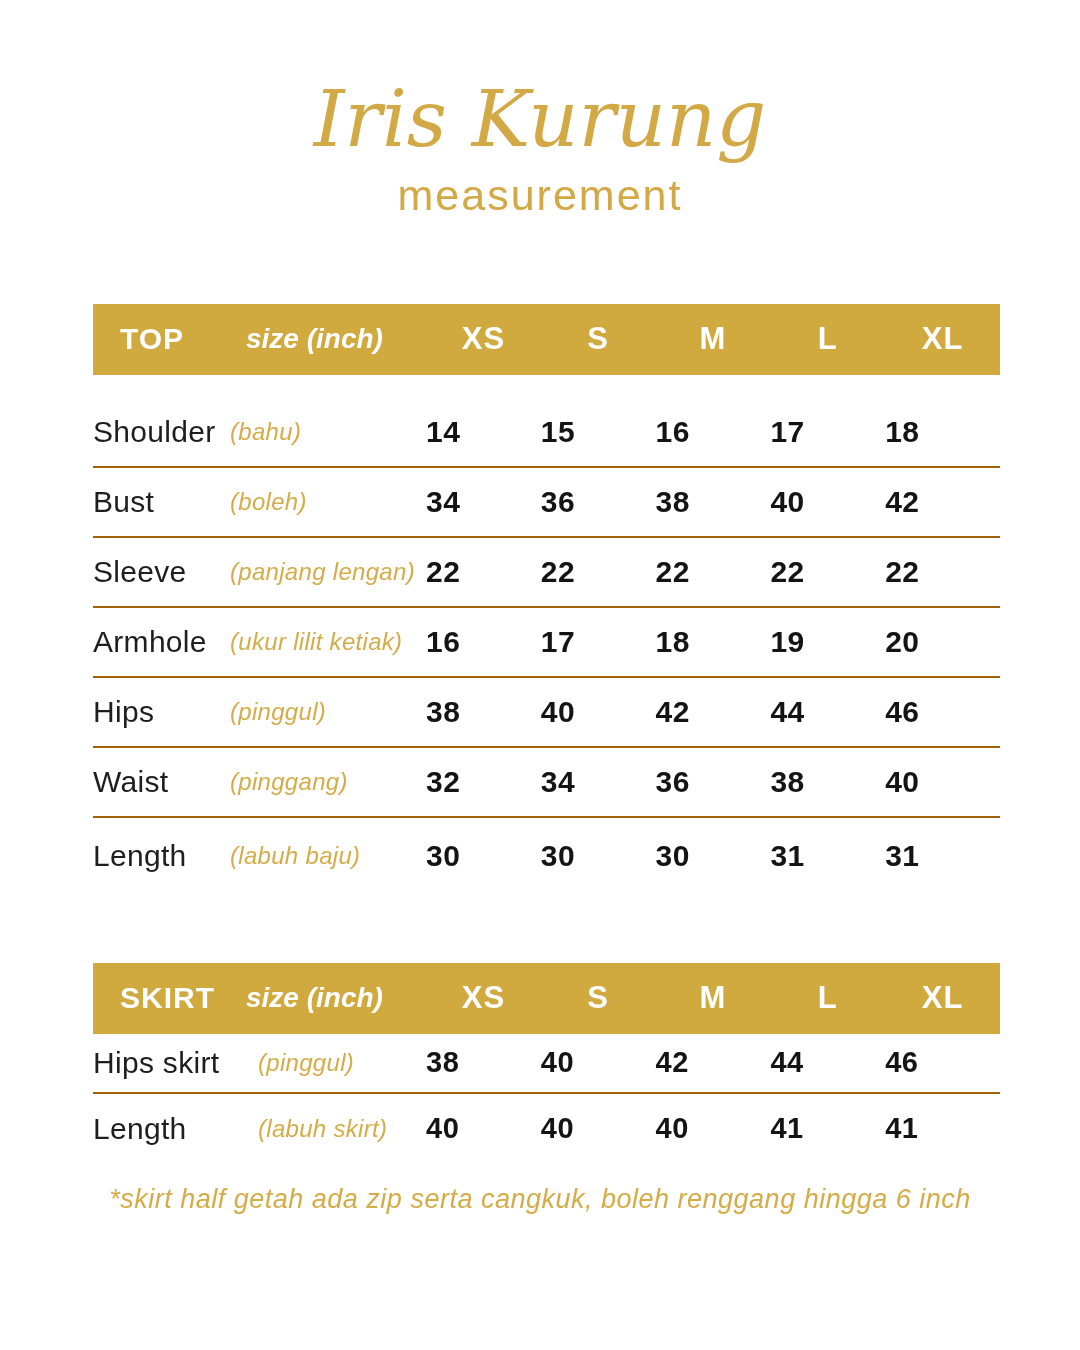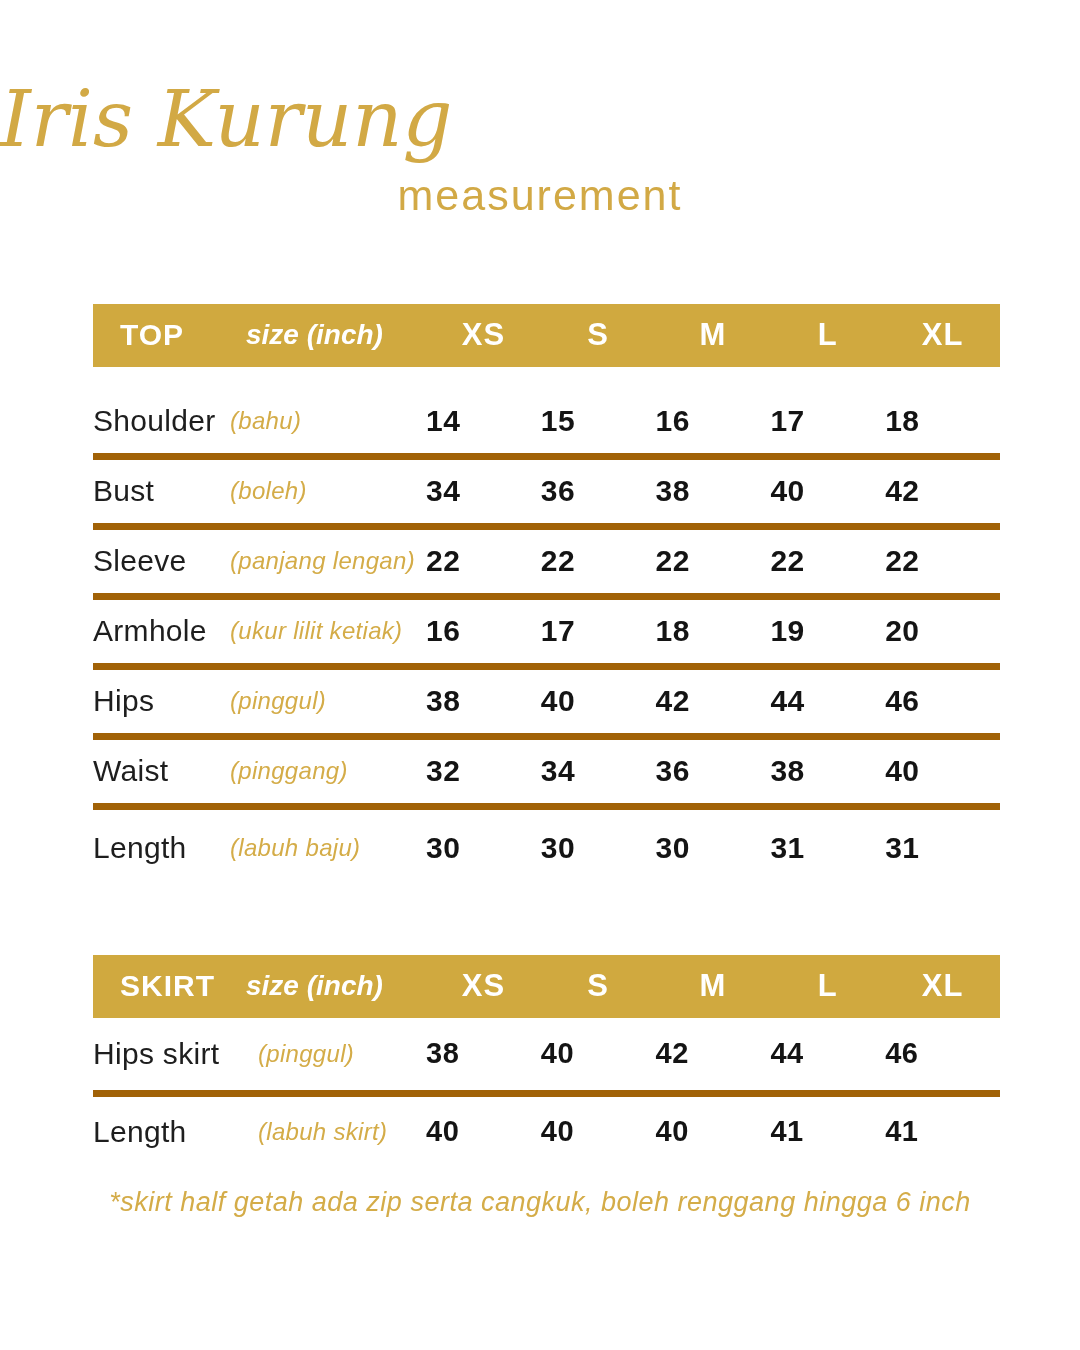--- a/index.html
+++ b/index.html
@@ -13,21 +13,21 @@
   body{
     background:#ffffff;
     font-family:"Liberation Sans","DejaVu Sans",sans-serif;
     overflow:hidden;
   }
   .page{width:1080px;height:1350px;position:relative}
 
   
   .title{
     margin-top:78px;
-    text-align:left;
+    text-align:center;
     font-family:"DejaVu Serif","Liberation Serif",serif;
     font-style:italic;
     font-weight:500;
     font-size:78px;
     line-height:1.06;
     color:var(--gold-title);
   }
   .subtitle{
     text-align:center;
     font-size:43px;
@@ -35,47 +35,47 @@
     margin-top:10px;
     color:var(--gold-title);
   }
 
   
   .tables-wrap{margin:84px 80px 0 93px;width:907px}
   .size-table{width:907px}
   .size-table.skirt{margin-top:68px}
 
   .band{
-    height:63px;
+    height:71px;
     background:var(--gold-band);
     display:grid;
     grid-template-columns:137px 196px 1fr 1fr 1fr 1fr 1fr;
     align-items:center;
     color:#ffffff;
   }
   .t-name{padding-left:27px;font-weight:bold;font-size:30px;letter-spacing:1px}
   .t-unit{padding-left:16px;font-style:italic;font-weight:bold;font-size:28px}
   .t-size{text-align:center;font-weight:bold;font-size:31px;letter-spacing:1px}
 
   .row{
     display:grid;
     grid-template-columns:137px 196px 1fr 1fr 1fr 1fr 1fr;
     align-items:center;
-    border-bottom:7px solid #a16207;
+    border-bottom:2px solid #a16207;
   }
   .row:last-child{border-bottom:none}
   .r-label{font-size:30px;color:var(--ink);letter-spacing:0.3px}
   .r-malay{font-style:italic;font-size:24px;color:var(--gold-text);letter-spacing:0.3px}
   .r-val{font-weight:bold;font-size:30px;color:#141414;letter-spacing:0.5px}
 
   .size-table.top .row{height:70px}
   .size-table.top .row.first{height:93px;padding-top:23px}
   .size-table.top .row:last-child{height:77px}
 
-  .size-table.skirt .row{height:79px}
+  .size-table.skirt .row{height:60px}
   .size-table.skirt .row.first{height:97px;padding-top:27px}
   .size-table.skirt .row:last-child{height:70px}
   .size-table.skirt .r-malay{padding-left:28px}
   .size-table.skirt .r-val{font-size:29px}
 
   
   .footnote{
     margin-top:20px;
     text-align:center;
     font-size:27px;

